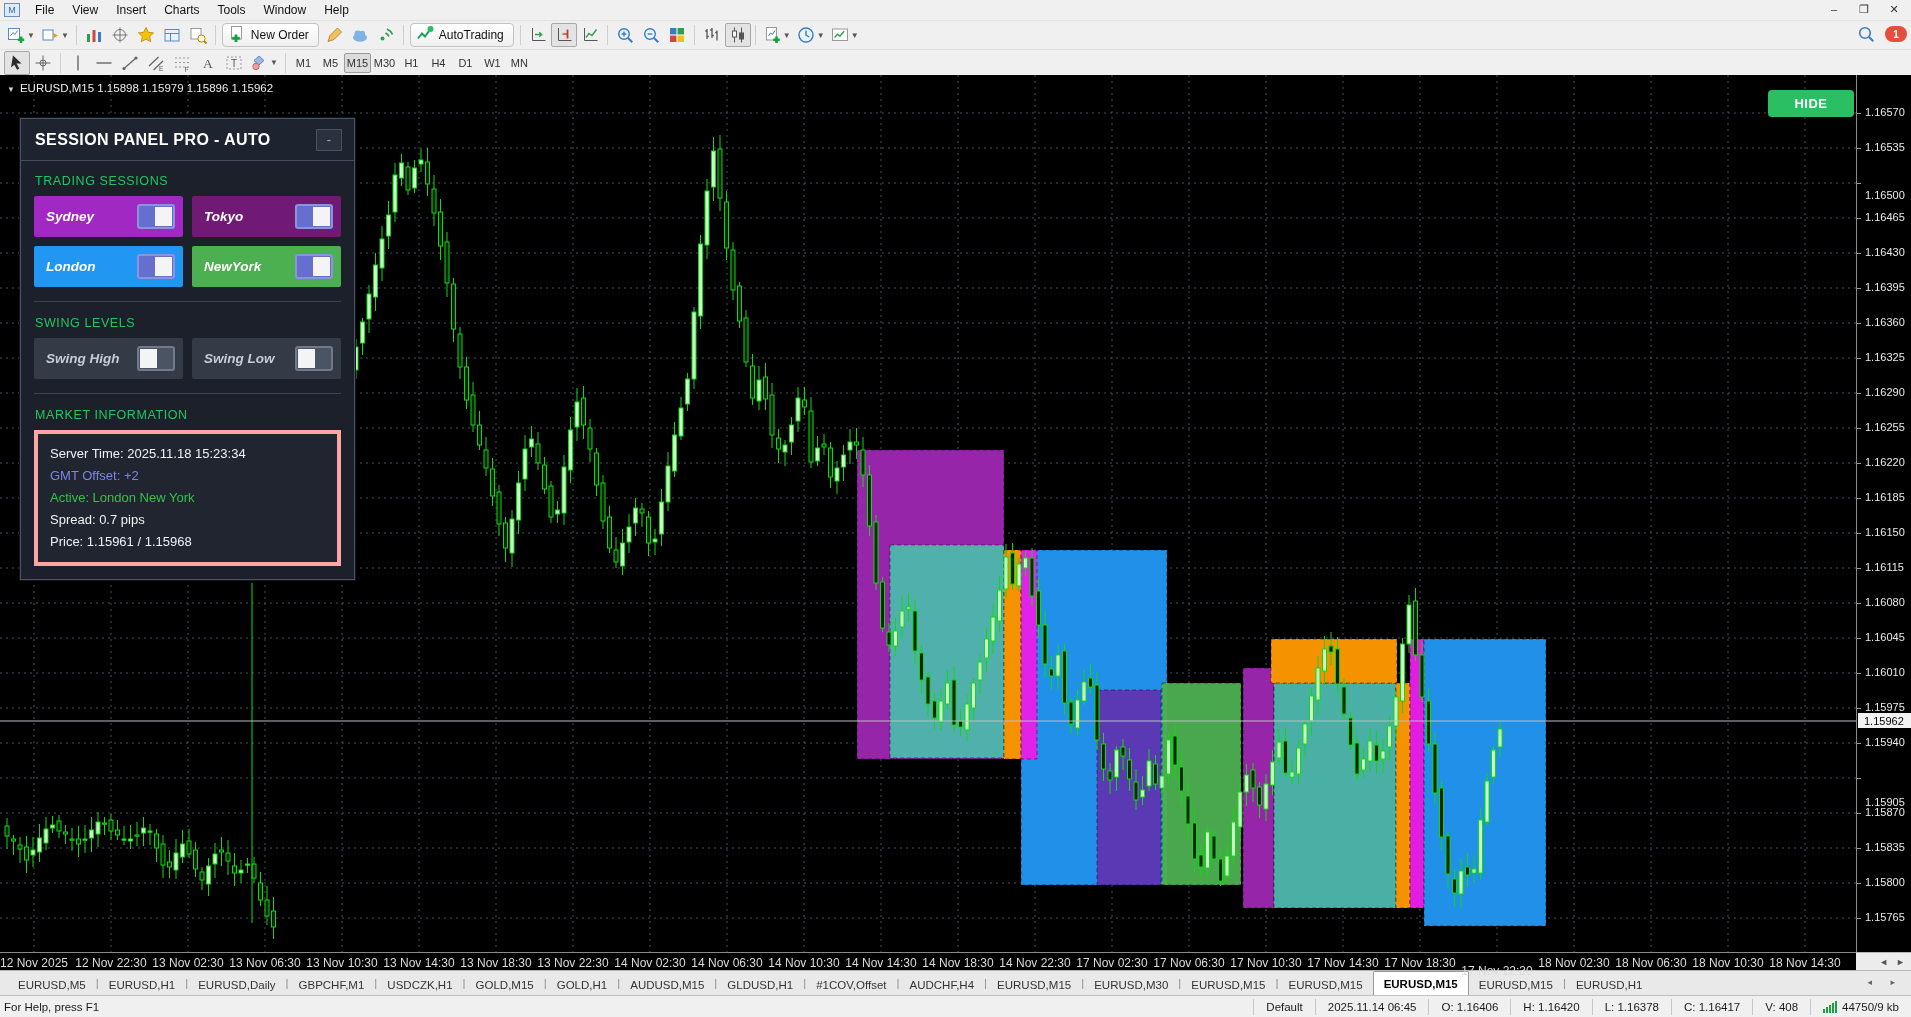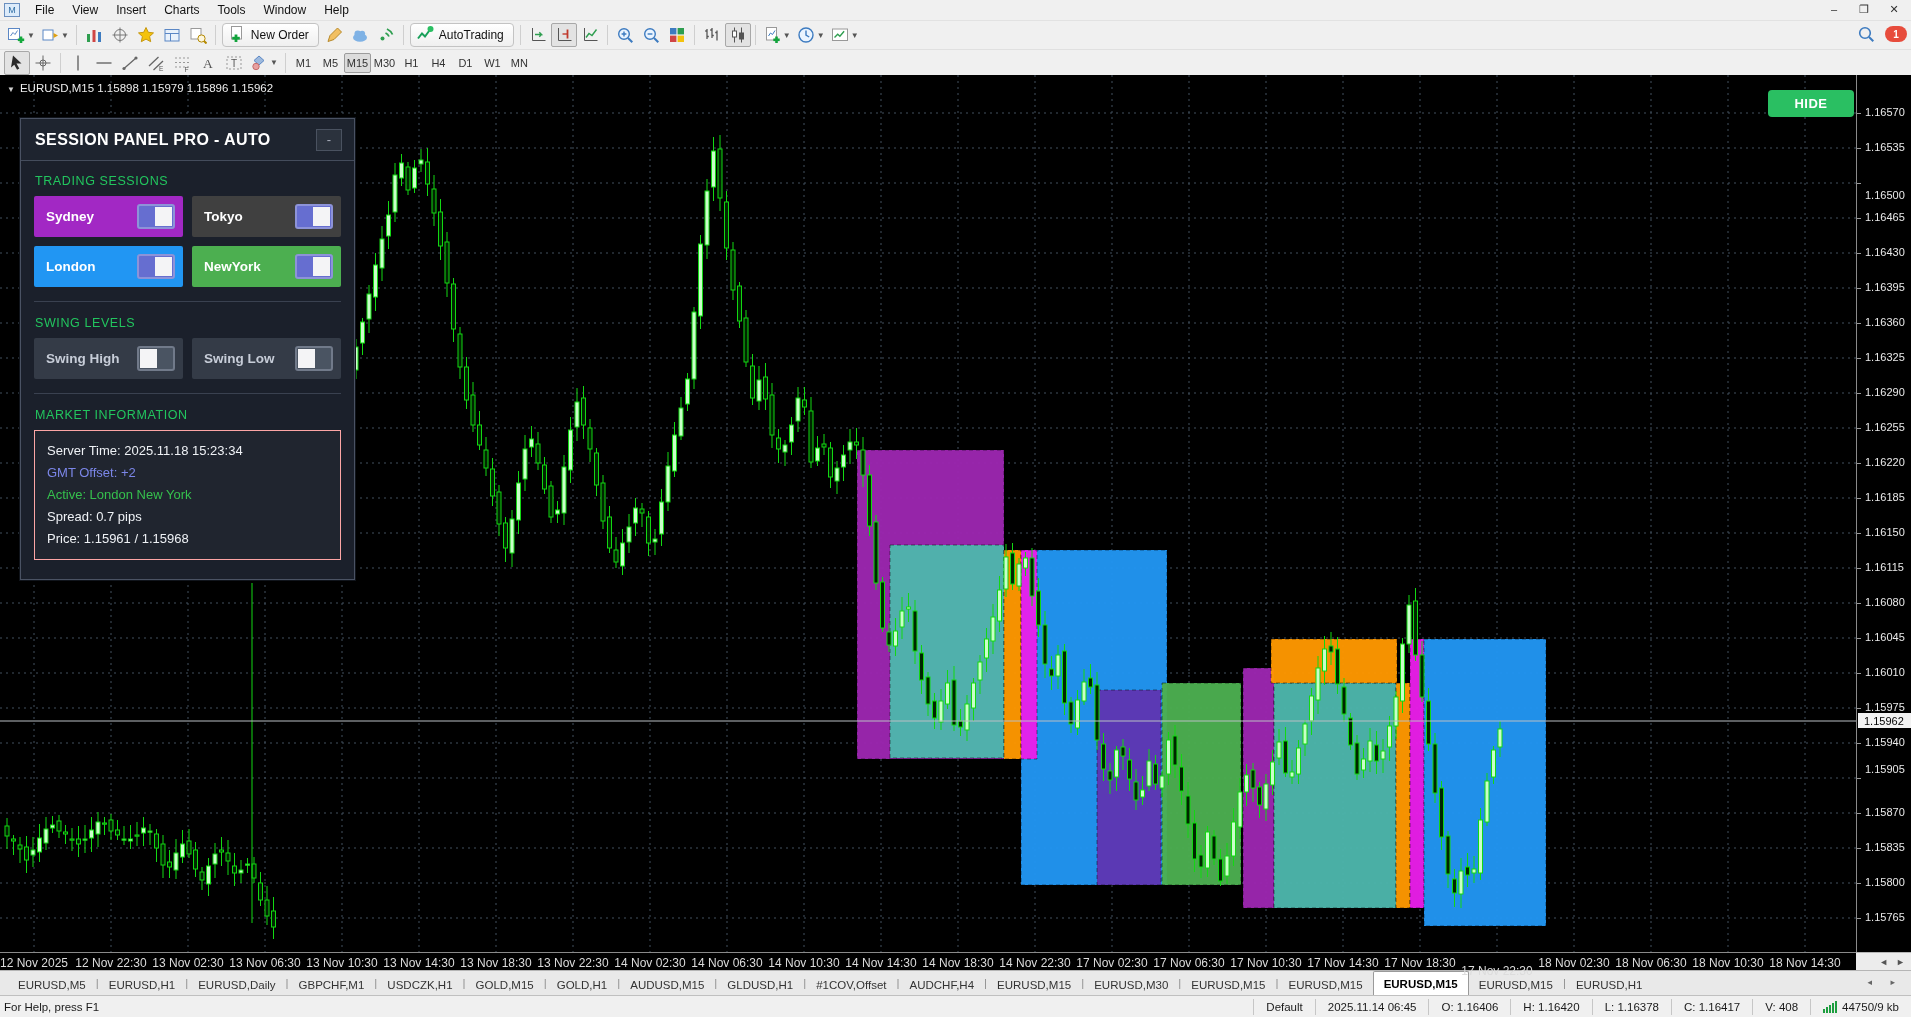--- a/index.html
+++ b/index.html
@@ -64,31 +64,31 @@
     background:#1b202b; border:1px solid #4a5263; box-shadow:0 0 0 1px #10141b; color:#fff; }
   .panel-head { height:42px; border-bottom:1px solid #444c5c; display:flex; align-items:center;
     padding:0 12px 0 14px; background:#1e242f; }
   .panel-title { font-size:16px; font-weight:bold; letter-spacing:0.4px; flex:1; }
   .minbtn { width:26px; height:22px; background:#2b323d; border:1px solid #4a5260; color:#aab0bd;
     font-size:13px; display:flex; align-items:center; justify-content:center; }
   .sect { font-size:12.5px; color:#22c55e; letter-spacing:0.6px; margin:13px 14px 8px; }
   .btngrid { display:grid; grid-template-columns:1fr 1fr; gap:9px; padding:0 13px; }
   .sessbtn { height:41px; border-radius:2px; display:flex; align-items:center;
     justify-content:space-between; padding:0 8px 0 12px; }
-  .sessbtn .lbl { font-size:13.5px; font-weight:bold; color:#fff; }
+  .sessbtn .lbl { font-size:13.5px; font-weight:bold; color:#fff;font-style:italic; }
   .swingbtn { background:#343b47; }
   .swingbtn .lbl { color:#c7cdd8; }
   .toggle { width:38px; height:25px; border:2px solid #8d93d8; background:#666ed0; border-radius:3px;
     position:relative; }
   .toggle .knob { position:absolute; top:1px; width:17px; height:19px; background:#f4f4f6; }
   .toggle.on .knob { right:1px; }
   .toggle.off { border-color:#717a8a; background:#4a5462; }
   .toggle.off .knob { left:1px; }
   .pdivider { height:1px; background:#3a4150; margin:14px 13px; }
-  .infobox { margin:8px 13px 0; border:1px solid #fca5a5; background:#20252f; padding:9px 12px; }
+  .infobox { margin:8px 13px 0; border:4px solid #fca5a5; background:#20252f; padding:9px 12px; }
   .inforow { font-size:13px; line-height:22px; white-space:nowrap; }
 
   
   .tabsbar { position:absolute; left:0; top:970px; width:100%; height:25px; background:#e9e9e9;
     border-top:1px solid #b5b5b5; display:flex; align-items:flex-end; padding-left:8px; font-size:11.5px; }
   .tab { display:flex; align-items:center; height:21px; padding:0 10px; color:#333; white-space:nowrap; }
   .tabsep { color:#909090; align-self:center; }
   .tab.active { background:#fff; border:1px solid #9a9a9a; border-bottom:none; height:24px;
     font-weight:bold; color:#000; border-radius:2px 2px 0 0; }
   .tabnav { position:absolute; right:8px; top:6px; color:#666; font-size:9px; letter-spacing:8px; }
@@ -913,21 +913,21 @@
         <span class="minbtn">-</span>
       </div>
       <div class="sect">TRADING SESSIONS</div>
       <div class="btngrid" id="sessGrid">
           <div class="sessbtn" style="background: rgb(162, 40, 196);">
             <span class="lbl">Sydney</span>
             <span class="toggle on">
               <span class="knob"></span>
             </span>
           </div>
-          <div class="sessbtn" style="background: #404040;">
+          <div class="sessbtn" style="background: #701a75;">
             <span class="lbl">Tokyo</span>
             <span class="toggle on">
               <span class="knob"></span>
             </span>
           </div>
           <div class="sessbtn" style="background: rgb(33, 150, 243);">
             <span class="lbl">London</span>
             <span class="toggle on">
               <span class="knob"></span>
             </span>
@@ -1000,21 +1000,21 @@
       <span class="plabel" style="top: 521px;">1.16080</span>
       <span class="ptick" style="top: 563px;"></span>
       <span class="plabel" style="top: 556px;">1.16045</span>
       <span class="ptick" style="top: 598px;"></span>
       <span class="plabel" style="top: 591px;">1.16010</span>
       <span class="ptick" style="top: 633px;"></span>
       <span class="plabel" style="top: 626px;">1.15975</span>
       <span class="ptick" style="top: 668px;"></span>
       <span class="plabel" style="top: 661px;">1.15940</span>
       <span class="ptick" style="top: 703px;"></span>
-      <span class="plabel" style="top: 688px;">1.15905</span>
+      <span class="plabel" style="top: 721px;">1.15905</span>
       <span class="ptick" style="top: 738px;"></span>
       <span class="plabel" style="top: 731px;">1.15870</span>
       <span class="ptick" style="top: 773px;"></span>
       <span class="plabel" style="top: 766px;">1.15835</span>
       <span class="ptick" style="top: 808px;"></span>
       <span class="plabel" style="top: 801px;">1.15800</span>
       <span class="ptick" style="top: 843px;"></span>
       <span class="plabel" style="top: 836px;">1.15765</span>
       <span class="pricebox" style="top: 638px;">1.15962</span>
     </div>

